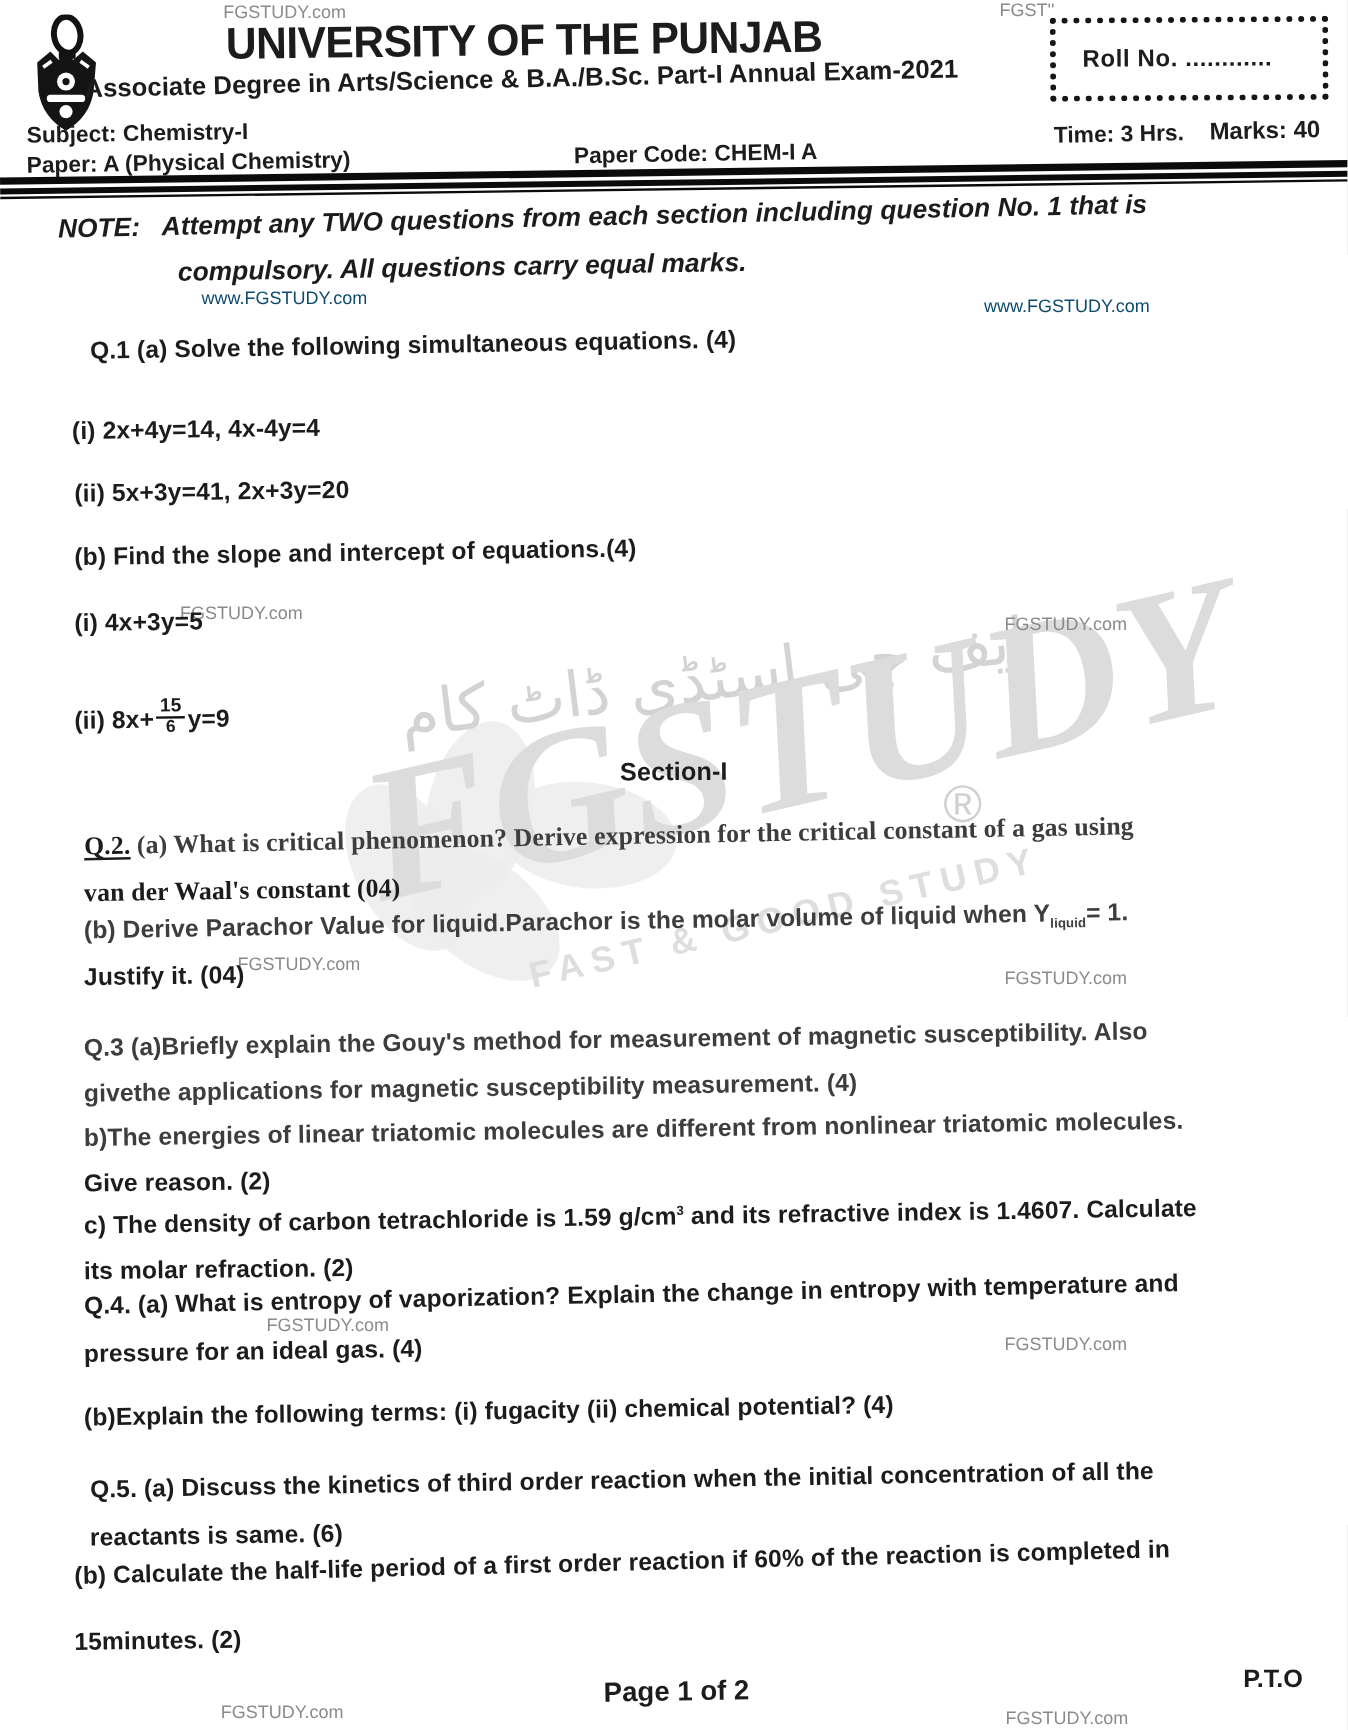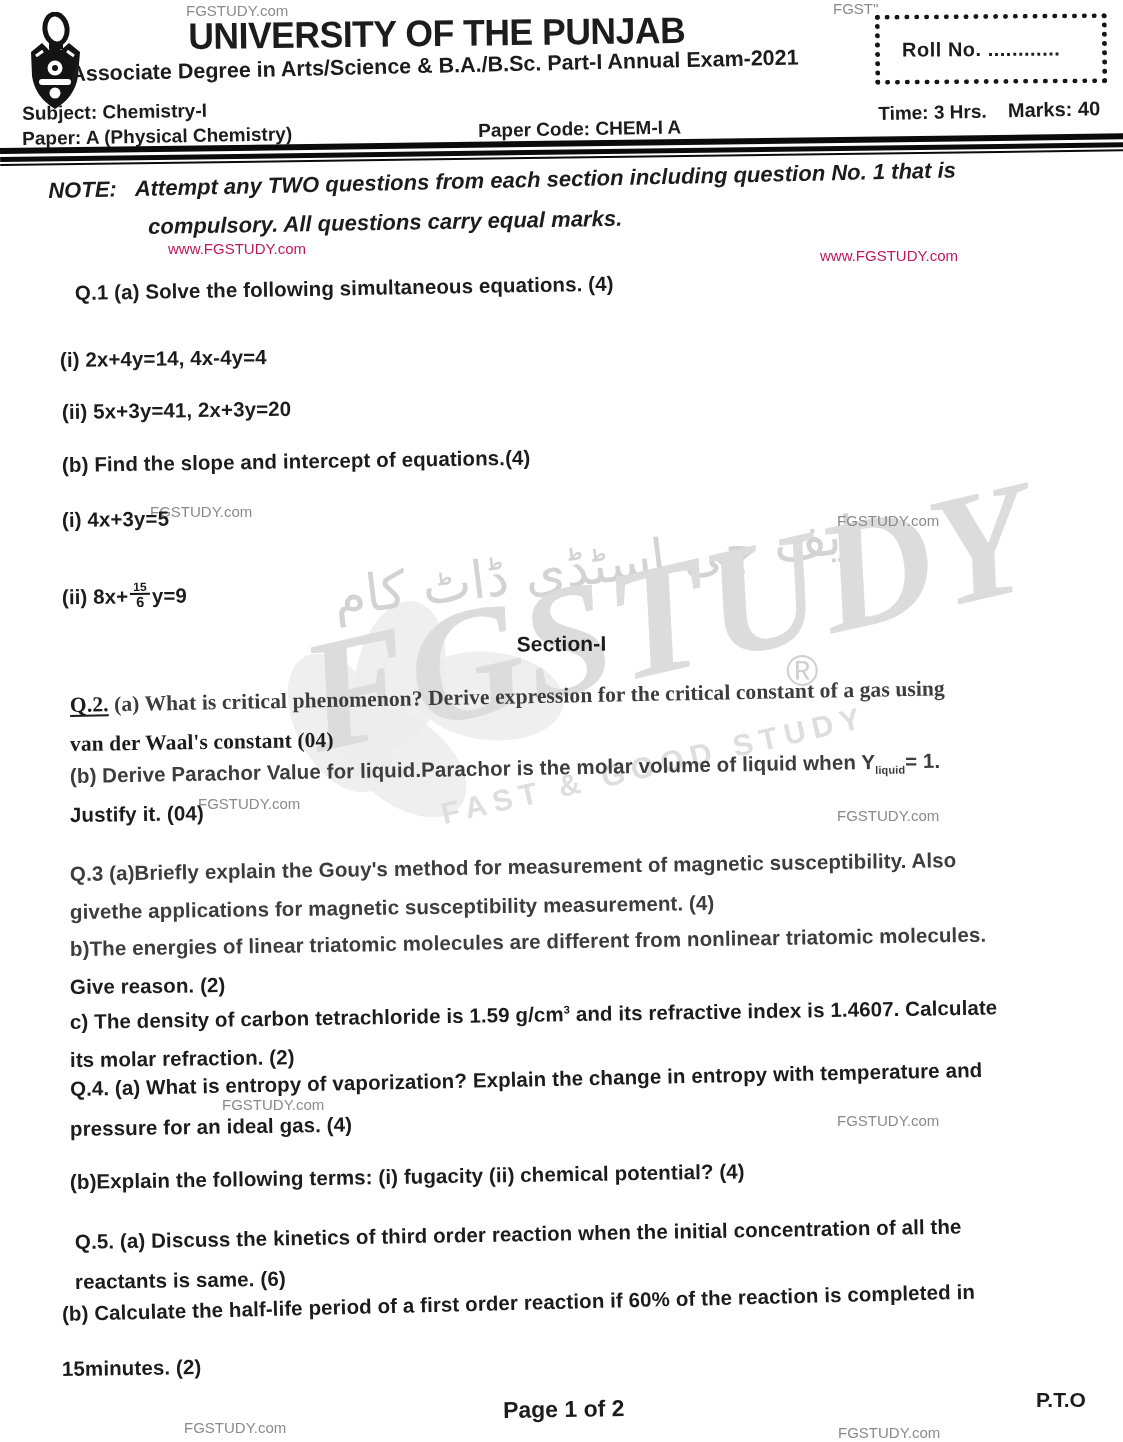--- a/index.html
+++ b/index.html
@@ -44,25 +44,25 @@
     transform:rotate(-0.75deg); transform-origin:left top;
   }
   .sep .l1 { height:6px; background:#0b0b0b; margin-bottom:3px; }
   .sep .l2 { height:5px; background:#0b0b0b; margin-bottom:2px; }
   .sep .l3 { height:2px; background:#0b0b0b; }
   
   .noteline { position:absolute; z-index:2; font-weight:700; font-style:italic; font-size:22px; white-space:nowrap; transform-origin:left top; }
   .noteline .gap { margin-right:18px; }
   
   .frac { display:inline-block; vertical-align:-4px; text-align:center; line-height:1.02; margin:0 2px; }
-  .frac .num { display:block; font-size:12px; font-weight:700; padding:0 3px; }
+  .frac .num { display:block; font-size:16px; font-weight:700; padding:0 3px; }
   .frac .den { display:block; font-size:14.5px; font-weight:700; border-top:2.5px solid #141414; padding:0 3px; }
   
   .wm { position:absolute; z-index:1; white-space:nowrap; font-weight:400; font-size:15px; color:#8a8a8a; }
-  .wm-dark { color:#be185d; }
+  .wm-dark { color:#0c4a6e; }
   .wm-big-text {
     position:absolute; left:285px; top:612px; z-index:0;
     font-family:"Liberation Serif", serif; font-style:italic; font-weight:700;
     font-size:158px; color:#dcdcdc; letter-spacing:2px;
     transform:rotate(-13deg); transform-origin:left top; white-space:nowrap;
   }
   .wm-big-sub {
     position:absolute; left:438px; top:798px; z-index:0;
     font-weight:700; font-size:30px; color:#dedede; letter-spacing:7px;
     transform:rotate(-13deg); transform-origin:left top; white-space:nowrap;

